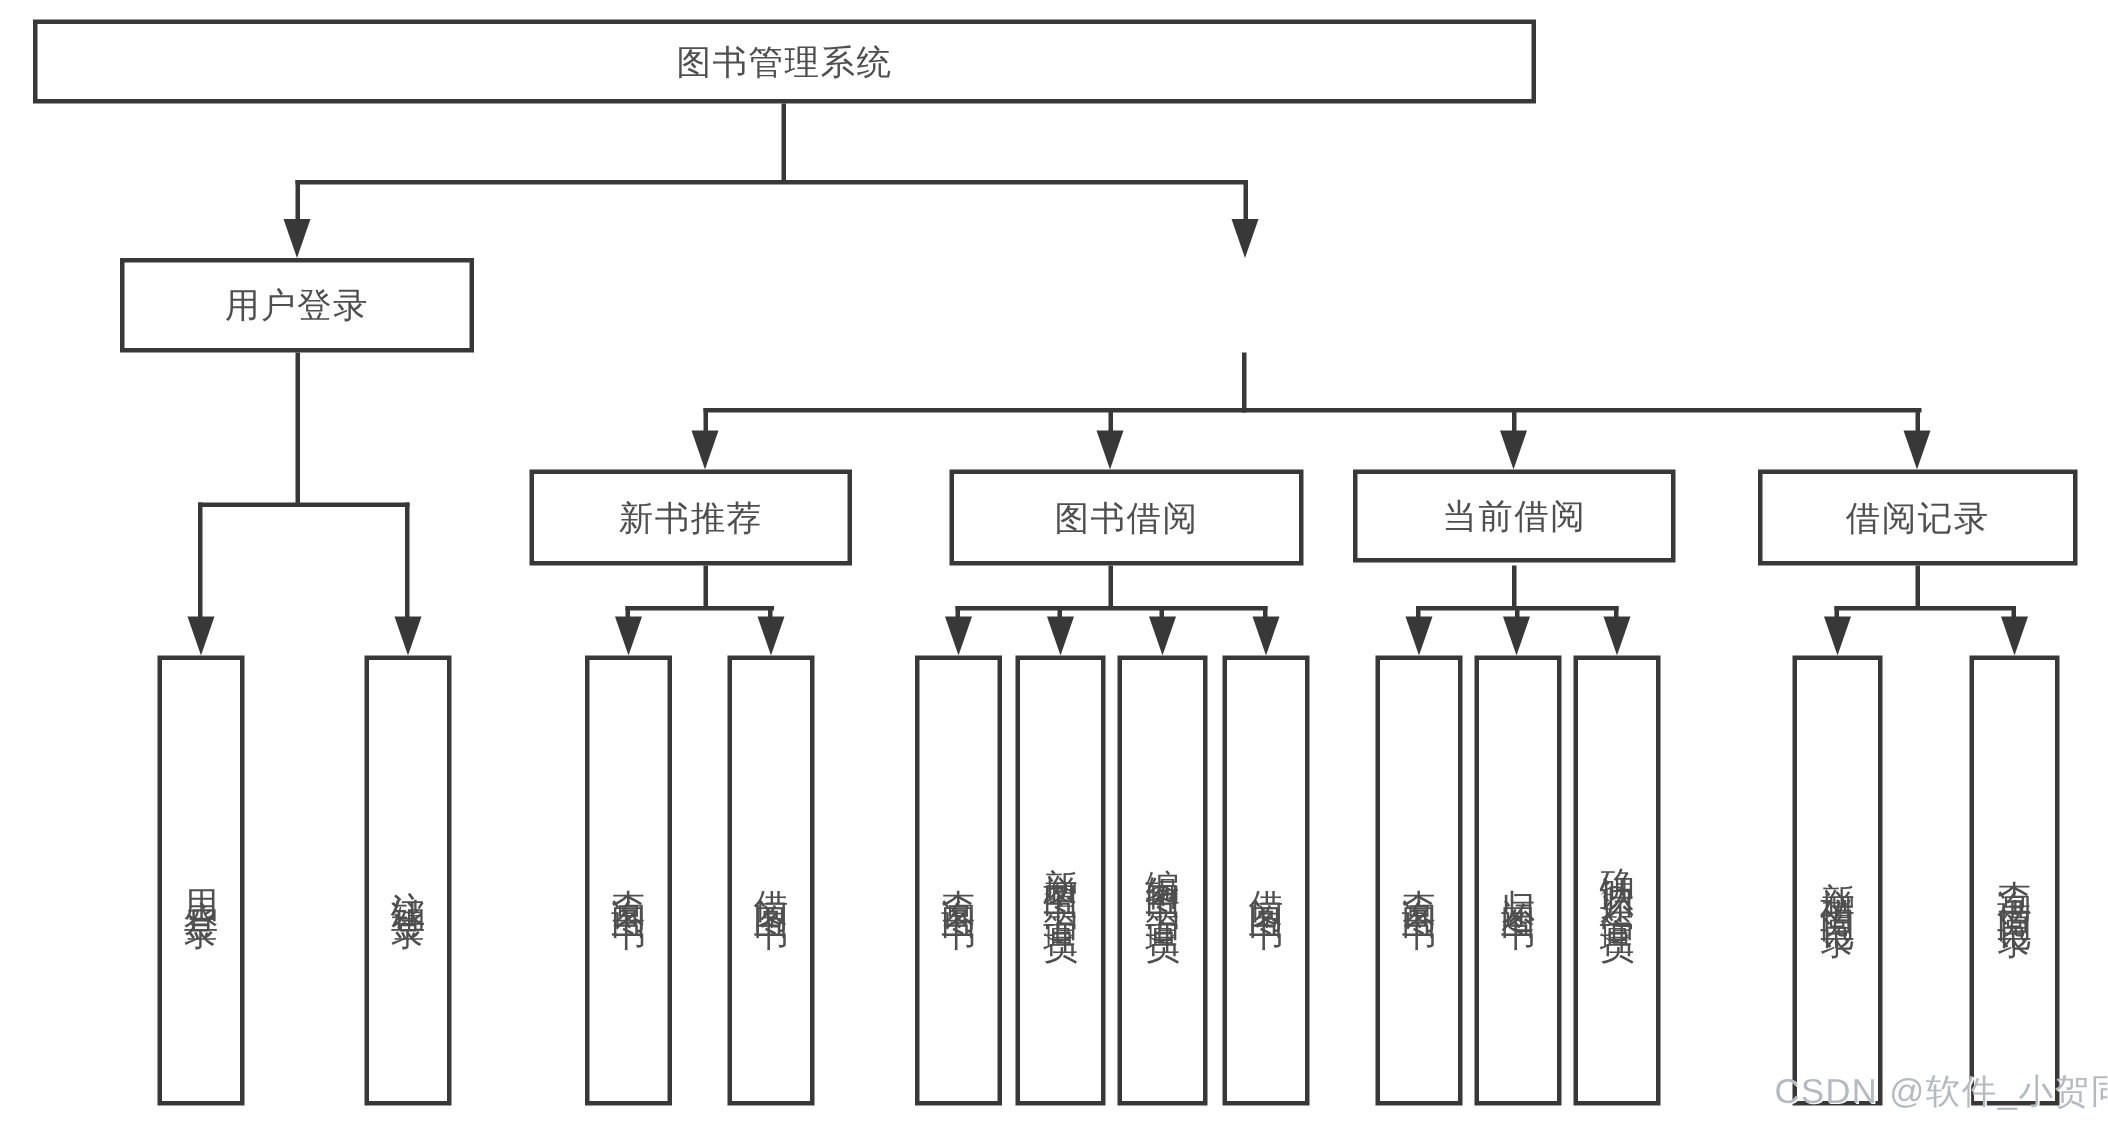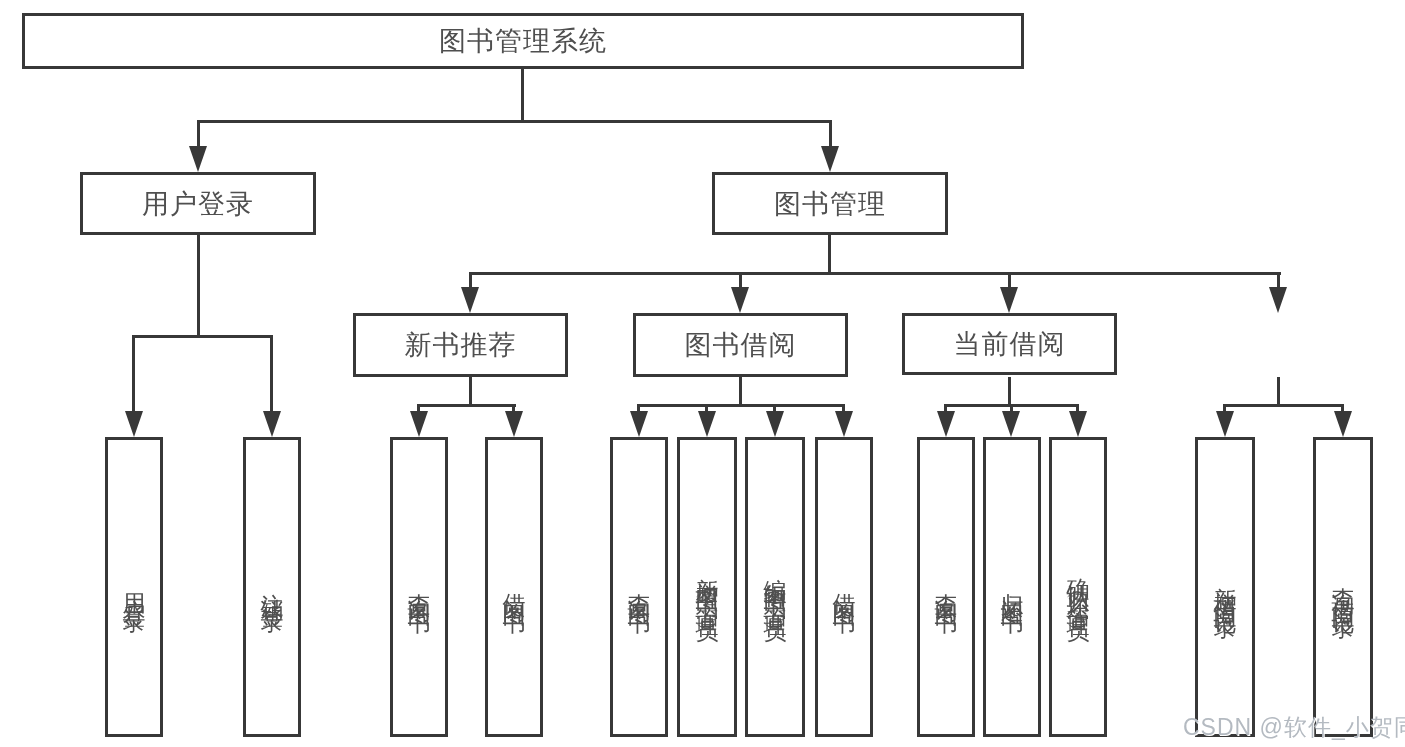--- a/index.html
+++ b/index.html
@@ -12,21 +12,21 @@
   }
   .box{
     position:absolute;
     box-sizing:border-box;
     background:#ffffff;
     border:3px solid #383838;
     color:#4f4f4f;
     display:flex;align-items:center;justify-content:center;
     text-align:center;
   }
-  .hbox{font-size:27px;letter-spacing:1px;}
+  .hbox{font-size:23px;letter-spacing:1px;}
   .vbox{
     font-size:23px;
     writing-mode:vertical-rl;
     text-orientation:mixed;
     letter-spacing:6px;
     line-height:1;
   }
   .vline{position:absolute;width:3px;background:#383838;}
   .hline{position:absolute;height:3px;background:#383838;}
   .arrow{
@@ -53,43 +53,43 @@
   <div class="box hbox" style="left:22px;top:13px;width:1002px;height:56px">图书管理系统</div>
 
   <div class="vline" style="left:521px;top:69px;height:53px"></div>
   <div class="hline" style="left:197px;top:120px;width:634px"></div>
   <div class="vline" style="left:197px;top:120px;height:27px"></div>
   <div class="vline" style="left:829px;top:120px;height:27px"></div>
   <div class="arrow" style="left:189px;top:146px"></div>
   <div class="arrow" style="left:821px;top:146px"></div>
 
   <div class="box hbox" style="left:80px;top:172px;width:236px;height:63px">用户登录</div>
-  <div class="box hbox" style="left:712px;top:172px;width:236px;height:63px">图书管理</div>
 
   <div class="vline" style="left:197px;top:235px;height:101px"></div>
   <div class="hline" style="left:132px;top:335px;width:141px"></div>
   <div class="vline" style="left:132px;top:335px;height:77px"></div>
   <div class="vline" style="left:270px;top:335px;height:77px"></div>
   <div class="arrow" style="left:125px;top:411px"></div>
   <div class="arrow" style="left:263px;top:411px"></div>
 
   <div class="vline" style="left:828px;top:235px;height:40px"></div>
   <div class="hline" style="left:469px;top:272px;width:812px"></div>
   <div class="vline" style="left:469px;top:272px;height:16px"></div>
   <div class="vline" style="left:739px;top:272px;height:16px"></div>
   <div class="vline" style="left:1008px;top:272px;height:16px"></div>
   <div class="vline" style="left:1277px;top:272px;height:16px"></div>
   <div class="arrow" style="left:461px;top:287px"></div>
   <div class="arrow" style="left:731px;top:287px"></div>
   <div class="arrow" style="left:1000px;top:287px"></div>
   <div class="arrow" style="left:1269px;top:287px"></div>
 
   <div class="box hbox" style="left:353px;top:313px;width:215px;height:64px">新书推荐</div>
-  <div class="box hbox" style="left:633px;top:313px;width:215px;height:64px">图书借阅</div>
+  <div class="box hbox" style="left:633px;top:313px;width:236px;height:64px">图书借阅</div>
   <div class="box hbox" style="left:902px;top:313px;width:215px;height:62px">当前借阅</div>
+  <div class="box hbox" style="left:1172px;top:313px;width:213px;height:64px">借阅记录</div>
 
   <div class="vline" style="left:469px;top:377px;height:29px"></div>
   <div class="hline" style="left:417px;top:404px;width:99px"></div>
   <div class="vline" style="left:417px;top:404px;height:8px"></div>
   <div class="vline" style="left:512px;top:404px;height:8px"></div>
   <div class="arrow" style="left:410px;top:411px"></div>
   <div class="arrow" style="left:505px;top:411px"></div>
 
   <div class="vline" style="left:739px;top:377px;height:29px"></div>
   <div class="hline" style="left:637px;top:404px;width:208px"></div>

